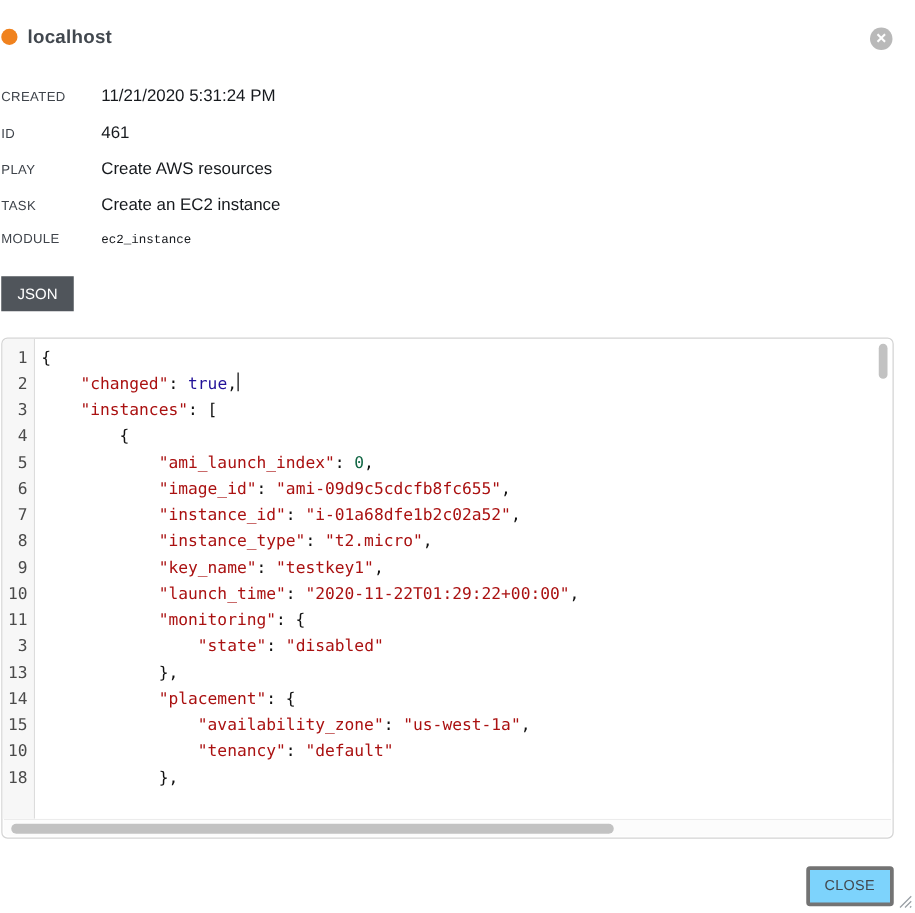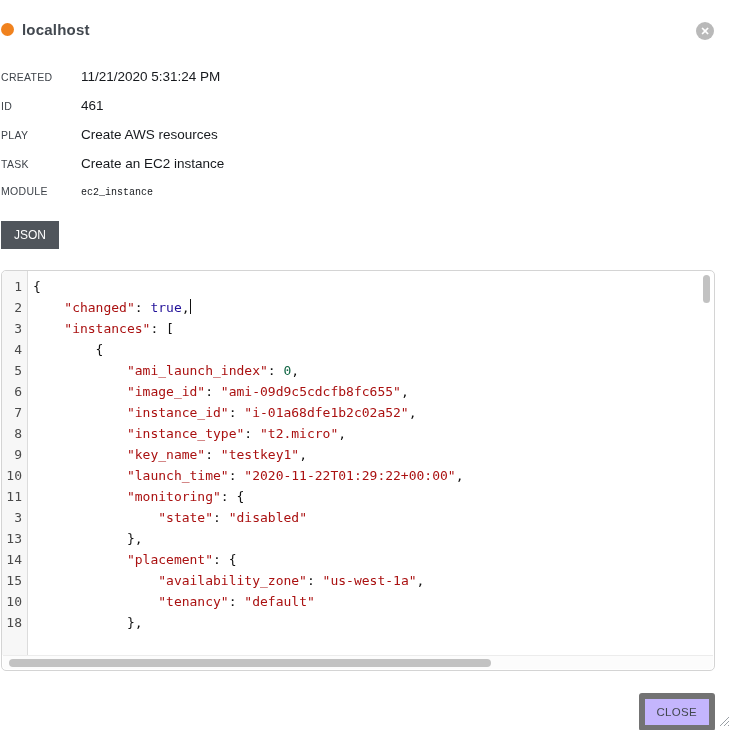--- a/index.html
+++ b/index.html
@@ -92,21 +92,21 @@
     background: #c2c2c2; border-radius: 4px;
   }
   .vscroll-thumb {
     position: absolute; right: 4px; top: 4px; width: 7px; height: 28px;
     background: #c2c2c2; border-radius: 4px;
   }
 
   
   .footer { margin-top: 22px; text-align: right; }
   .close-btn {
-    background: #c4b5fd; border: 6px solid #737373; border-radius: 3px;
+    background: #7dd3fc; border: 3px solid #737373; border-radius: 3px;
     color: #42484f; font-size: 11.5px; padding: 7px 12px;
     letter-spacing: .3px; cursor: pointer;
     font-family: "Liberation Sans", sans-serif;
   }
 
   .resize-handle { position: absolute; right: 2px; bottom: 3px; }
 </style>
 </head>
 <body>
 

